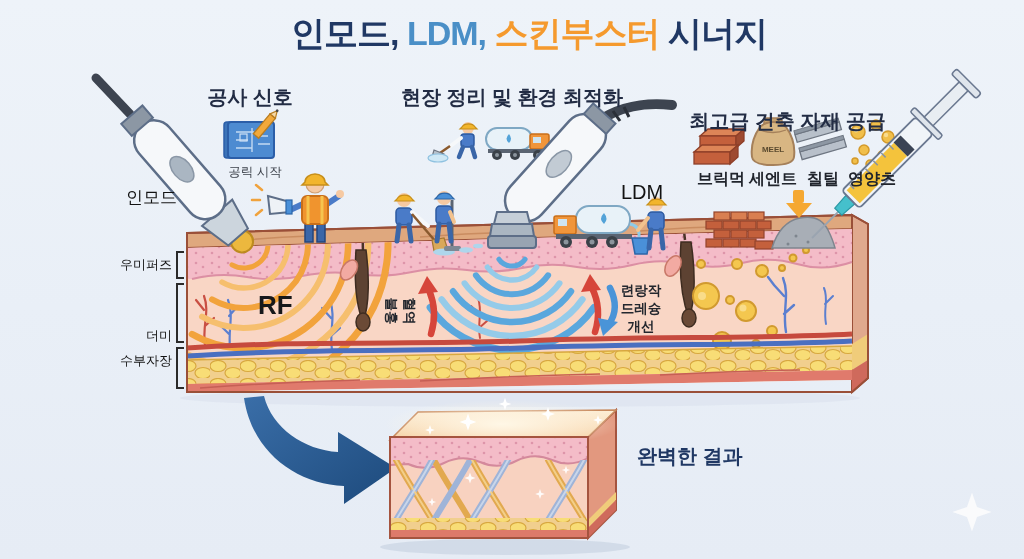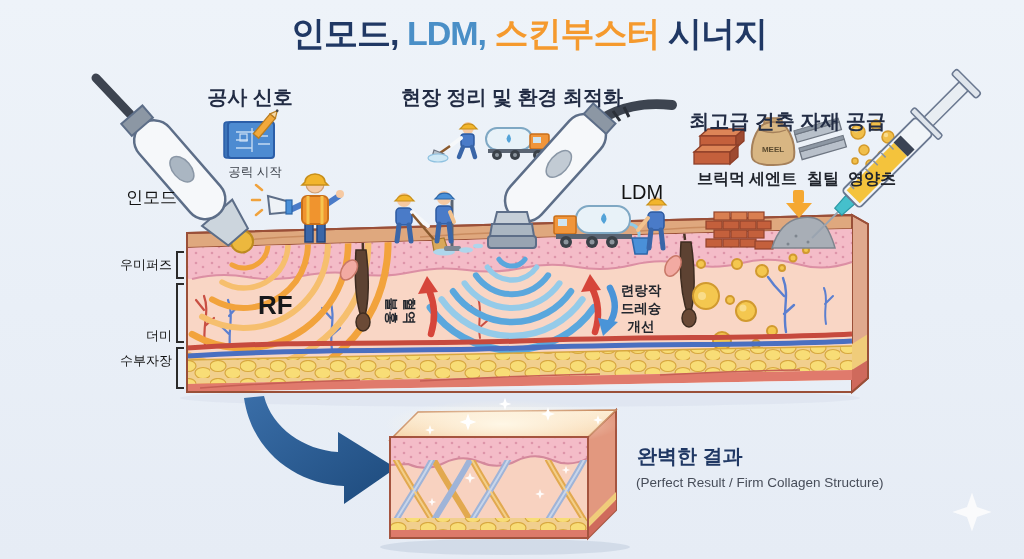--- a/index.html
+++ b/index.html
@@ -462,15 +462,14 @@
   <div>불홍</div>
 </div>
 
 <div class="imp-ann">
   <div>련랑작</div>
   <div>드레슝</div>
   <div>개선</div>
 </div>
 
 <div class="result-title">완벽한 결과</div>
-<div class="result-sub">(Perfect Result / Firm Collagen Structure)</div>
 
 </div>
 
 </body></html>

